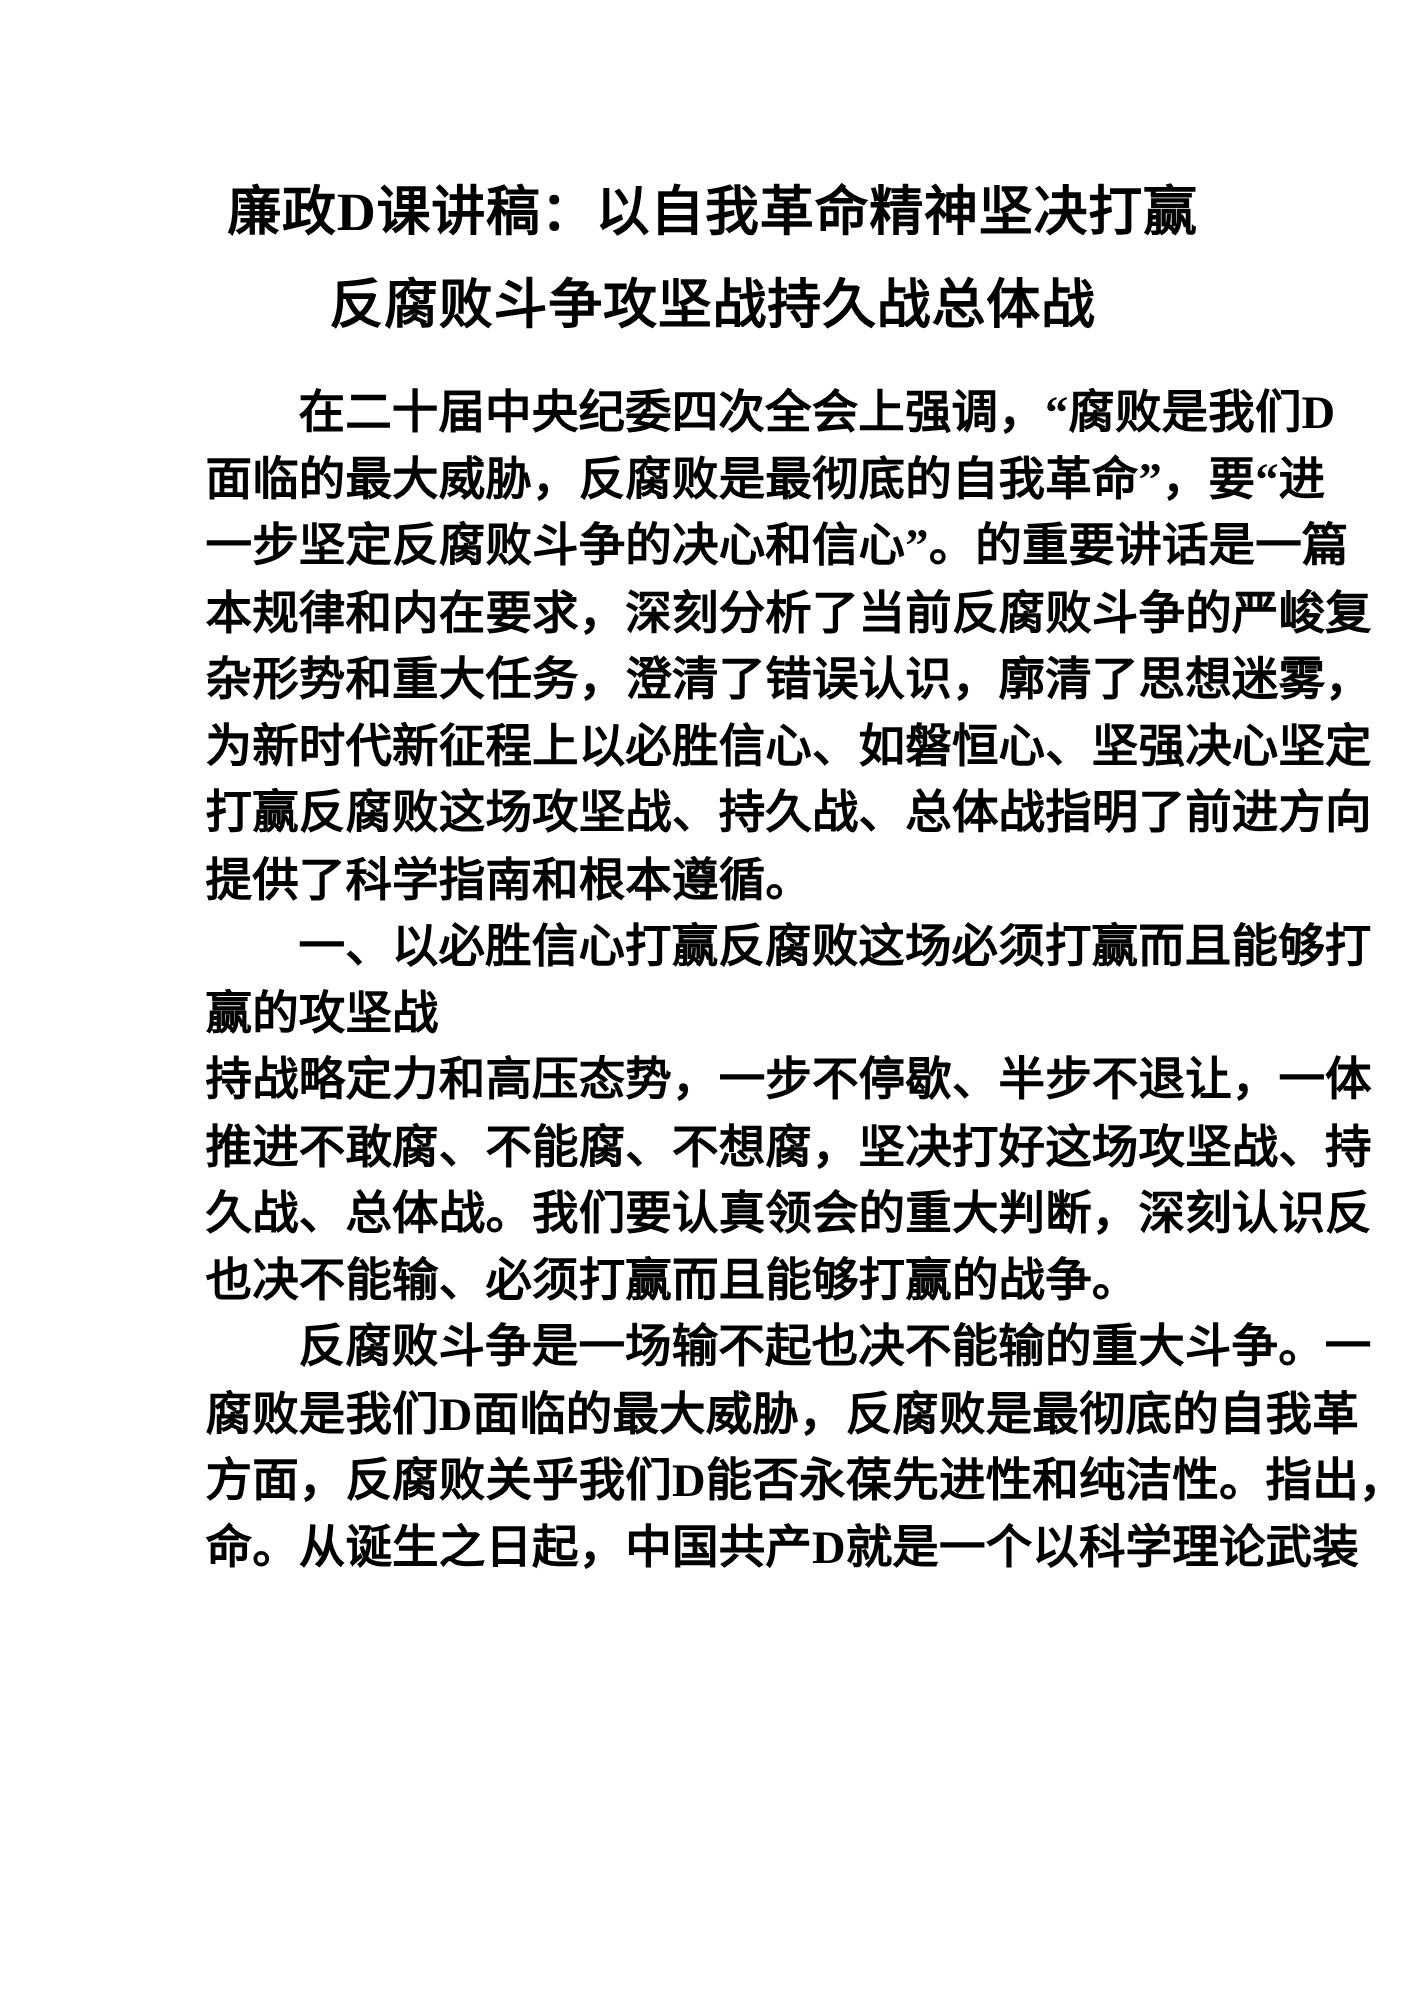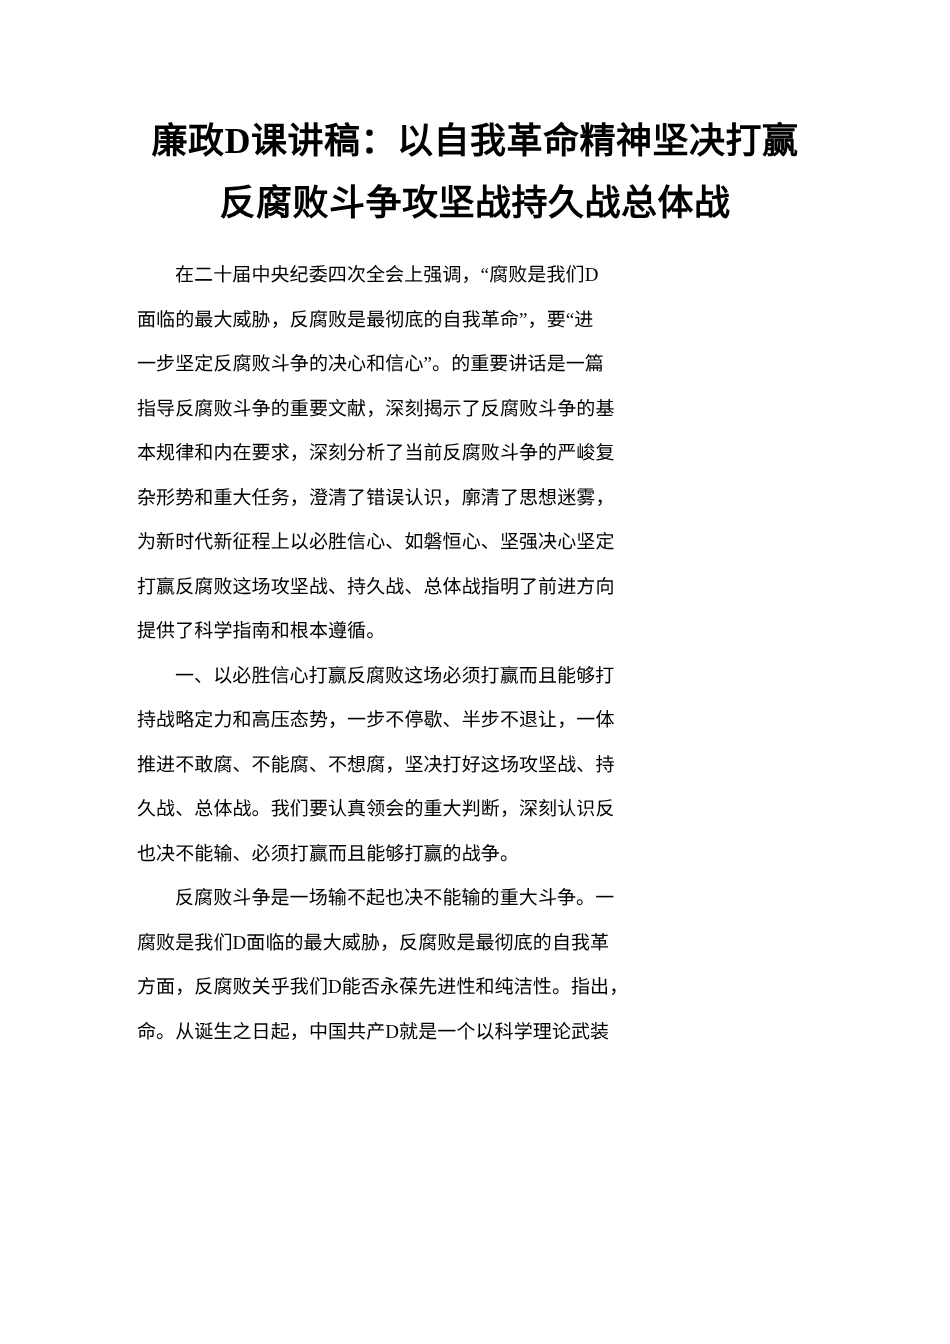--- a/index.html
+++ b/index.html
@@ -29,23 +29,23 @@
   }
   .title-line {
     display: block;
     white-space: nowrap;
   }
   .doc-body {
     position: absolute;
     top: 253px;
     left: 137px;
     width: 690px;
-    font-size: 19px;
+    font-size: 31px;
     line-height: 44.5px;
-    font-weight: 400;
+    font-weight: 700;
   }
   .line {
     display: block;
     white-space: nowrap;
     letter-spacing: 0.1px;
   }
   .first-line {
     text-indent: 2em;
   }
 </style>
@@ -54,27 +54,27 @@
 
 <div class="page">
   <div class="doc-title">
     <span class="title-line">廉政D课讲稿：以自我革命精神坚决打赢</span>
     <span class="title-line">反腐败斗争攻坚战持久战总体战</span>
   </div>
   <div class="doc-body">
       <div class="line first-line">在二十届中央纪委四次全会上强调，“腐败是我们D</div>
       <div class="line">面临的最大威胁，反腐败是最彻底的自我革命”，要“进</div>
       <div class="line">一步坚定反腐败斗争的决心和信心”。的重要讲话是一篇</div>
-      <div class="line">指导反腐败斗争的重要文献，深刻揭示了反腐败斗争的基</div>
       <div class="line">本规律和内在要求，深刻分析了当前反腐败斗争的严峻复</div>
       <div class="line">杂形势和重大任务，澄清了错误认识，廓清了思想迷雾，</div>
       <div class="line">为新时代新征程上以必胜信心、如磐恒心、坚强决心坚定</div>
       <div class="line">打赢反腐败这场攻坚战、持久战、总体战指明了前进方向</div>
       <div class="line">提供了科学指南和根本遵循。</div>
       <div class="line first-line">一、以必胜信心打赢反腐败这场必须打赢而且能够打</div>
+      <div class="line">赢的攻坚战</div>
       <div class="line">持战略定力和高压态势，一步不停歇、半步不退让，一体</div>
       <div class="line">推进不敢腐、不能腐、不想腐，坚决打好这场攻坚战、持</div>
       <div class="line">久战、总体战。我们要认真领会的重大判断，深刻认识反</div>
       <div class="line">也决不能输、必须打赢而且能够打赢的战争。</div>
       <div class="line first-line">反腐败斗争是一场输不起也决不能输的重大斗争。一</div>
       <div class="line">腐败是我们D面临的最大威胁，反腐败是最彻底的自我革</div>
       <div class="line">方面，反腐败关乎我们D能否永葆先进性和纯洁性。指出，</div>
       <div class="line">命。从诞生之日起，中国共产D就是一个以科学理论武装</div>
     </div>
 </div>

